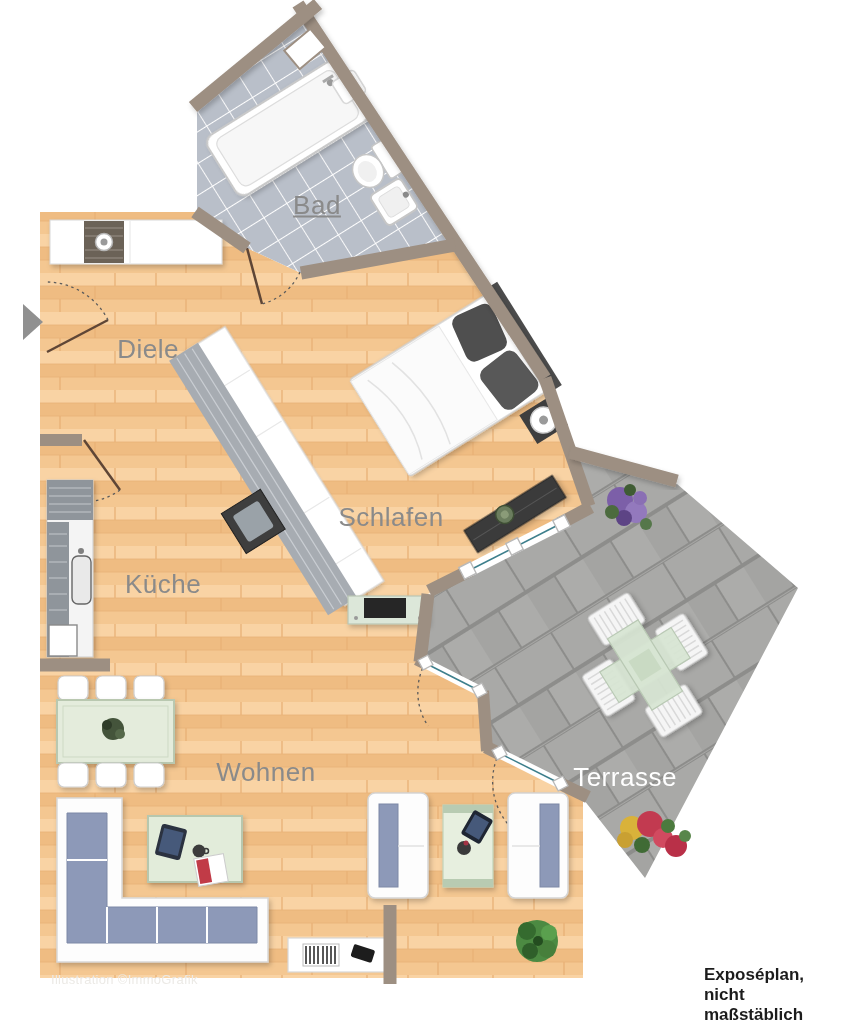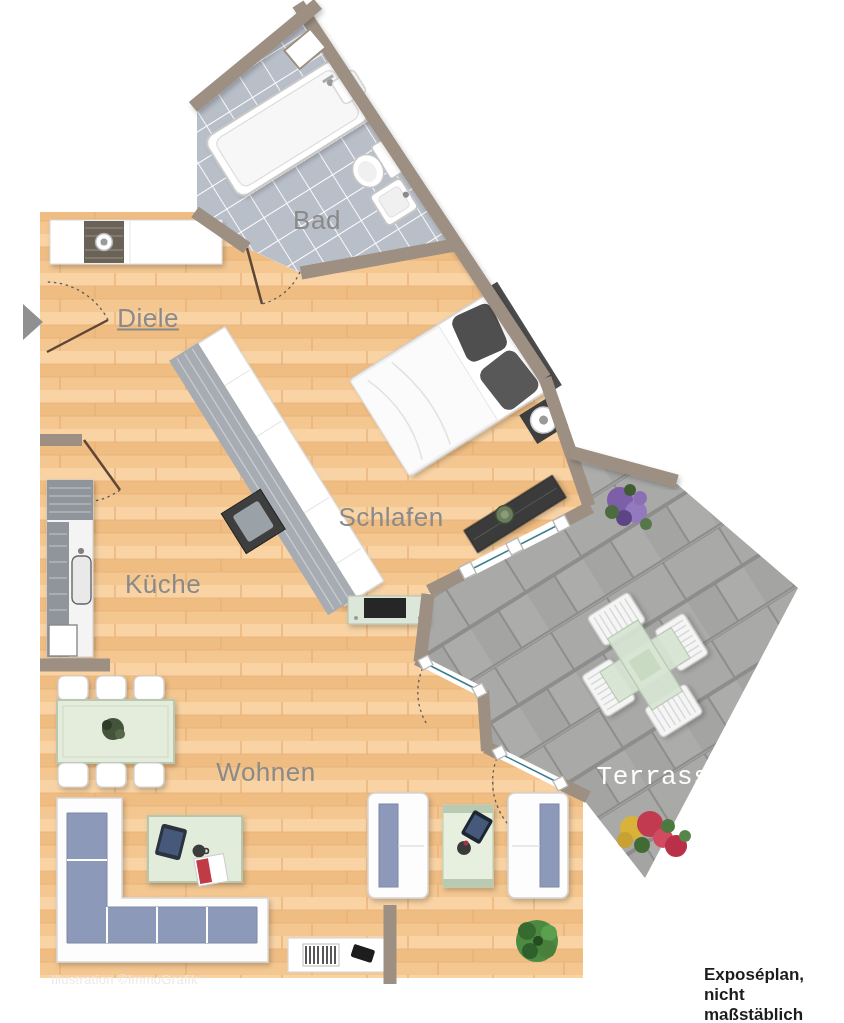--- a/index.html
+++ b/index.html
@@ -204,22 +204,22 @@
         <rect x="420" y="657" width="11" height="11" fill="#ffffff" stroke="#b9b9b9" stroke-width="1.3" transform="rotate(-28 425.5 662.5)"></rect>
         <rect x="474" y="685" width="11" height="11" fill="#ffffff" stroke="#b9b9b9" stroke-width="1.3" transform="rotate(-28 479.5 690.5)"></rect>
         <line x1="499" y1="753" x2="561" y2="784" stroke="#ffffff" stroke-width="10"></line>
         <line x1="499" y1="753" x2="561" y2="784" stroke="#3d7f8c" stroke-width="1.5"></line>
         <rect x="494" y="747" width="11" height="11" fill="#ffffff" stroke="#b9b9b9" stroke-width="1.3" transform="rotate(-28 499.5 752.5)"></rect>
         <rect x="555" y="778" width="11" height="11" fill="#ffffff" stroke="#b9b9b9" stroke-width="1.3" transform="rotate(-28 560.5 783.5)"></rect>
         <polygon points="23,304 43,322 23,340" fill="#909090"></polygon>
       </g>
   </svg>
 
-  <div class="room-label" style="left: 317px; top: 220px;">Bad</div>
-  <div class="room-label" style="left: 148px; top: 318px; text-decoration: underline;">Diele</div>
+  <div class="room-label" style="left: 317px; top: 205px; text-decoration: underline;">Bad</div>
+  <div class="room-label" style="left: 148px; top: 349px;">Diele</div>
   <div class="room-label" style="left: 143px; top: 584px; margin-left: 20px;">Küche</div>
   <div class="room-label" style="left: 391px; top: 517px;">Schlafen</div>
   <div class="room-label" style="left: 266px; top: 772px;">Wohnen</div>
-  <div class="room-label light" style="left: 661px; top: 777px; font-family: Liberation Mono, monospace;">Terrasse</div>
+  <div class="room-label light" style="left: 625px; top: 777px;">Terrasse</div>
 
   <div class="credit" style="left: 51px; top: 979px;">Illustration ©ImmoGrafik</div>
   <div class="note" style="left: 754px; top: 995px;">Exposéplan, nicht maßstäblich</div>
 </div>
 
 </body></html>

